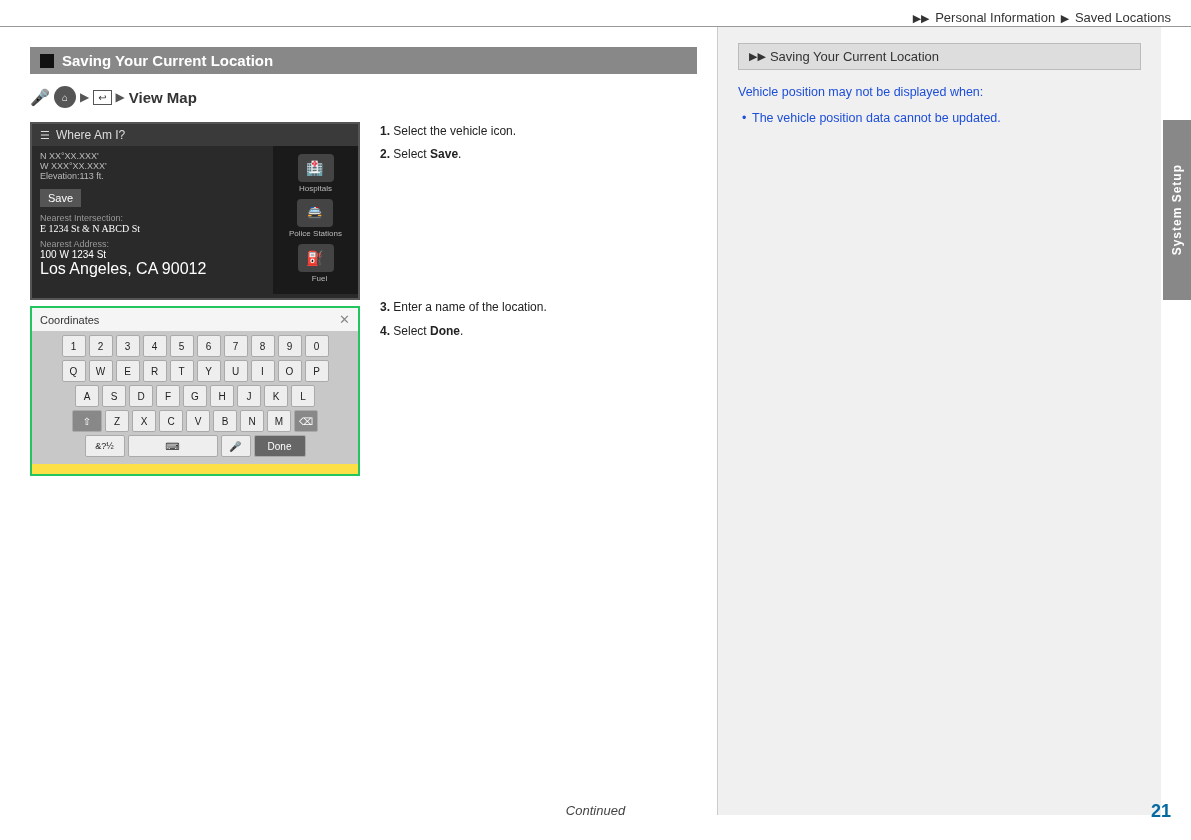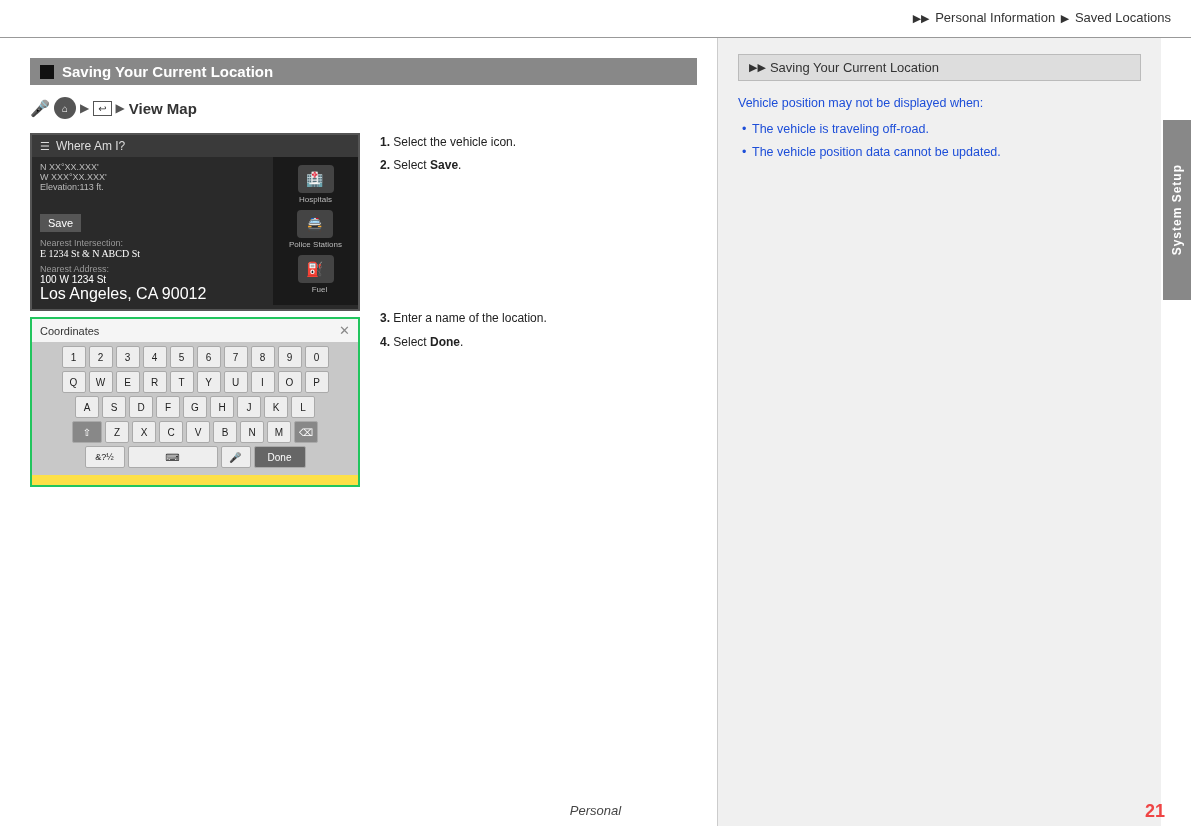--- a/index.html
+++ b/index.html
@@ -11,21 +11,21 @@
       font-size: 14px;
       color: #222;
       overflow: hidden;
     }
 
     
     .header {
       display: flex;
       justify-content: flex-end;
       align-items: center;
-      padding: 10px 20px 12px;
+      padding: 10px 20px 1px;
       border-bottom: 1px solid #999;
     }
     .header-breadcrumb {
       font-size: 13px;
       color: #333;
     }
     .header-breadcrumb .arrow {
       font-size: 11px;
       margin: 0 2px;
     }
@@ -49,24 +49,24 @@
       writing-mode: vertical-rl;
       text-orientation: mixed;
       transform: rotate(180deg);
       letter-spacing: 1px;
     }
 
     
     .page-number {
       position: absolute;
       bottom: 18px;
-      right: 26px;
+      right: 20px;
       font-size: 18px;
       font-weight: bold;
-      color: #ef4444;
+      color: #0369a1;
     }
     .continued-text {
       position: absolute;
       bottom: 22px;
       left: 50%;
       transform: translateX(-50%);
       font-size: 13px;
       color: #444;
       font-style: italic;
     }
@@ -388,21 +388,21 @@
 
       <div class="screenshots-col">
 
         <div class="screenshot-1">
           <div class="screen1-header">
             <span>☰</span>
             <span style="flex:1; margin-left:6px; font-size:12px; color:#ddd;">Where Am I?</span>
           </div>
           <div class="screen1-body">
             <div class="screen1-info">
-              <div style="color:#bbb; font-size:9px; margin-bottom:17px;">
+              <div style="color:#bbb; font-size:9px; margin-bottom:3px;">
                 <div>N XX°XX.XXX'</div>
                 <div>W XXX°XX.XXX'</div>
                 <div>Elevation:113 ft.</div>
               </div>
               <div class="screen1-save-btn">Save</div>
               <div style="margin-top:6px;">
                 <div class="label" style="color:#999; font-size:9px;">Nearest Intersection:</div>
                 <div style="color:#fff; font-size:10px;font-family:Liberation Serif, serif;">E 1234 St &amp; N ABCD St</div>
               </div>
               <div style="margin-top:5px;">
@@ -517,27 +517,26 @@
   </div>
 
   <div class="right-panel">
     <div class="right-section-header">
       <span class="arrow-icon">▶▶</span>
       <span>Saving Your Current Location</span>
     </div>
     <div class="right-panel-body">
       <div class="intro-text">Vehicle position may not be displayed when:</div>
       <ul class="bullet-list">
-        <li>The vehicle is traveling off-road.</li>
         <li>The vehicle position data cannot be updated.</li>
       </ul>
     </div>
   </div>
 
 </div>
 
 <div class="right-tab">
   <span>System Setup</span>
 </div>
 
-<div class="continued-text">Personal</div>
+<div class="continued-text">Continued</div>
 
 <div class="page-number">21</div>
 
 </body></html>

